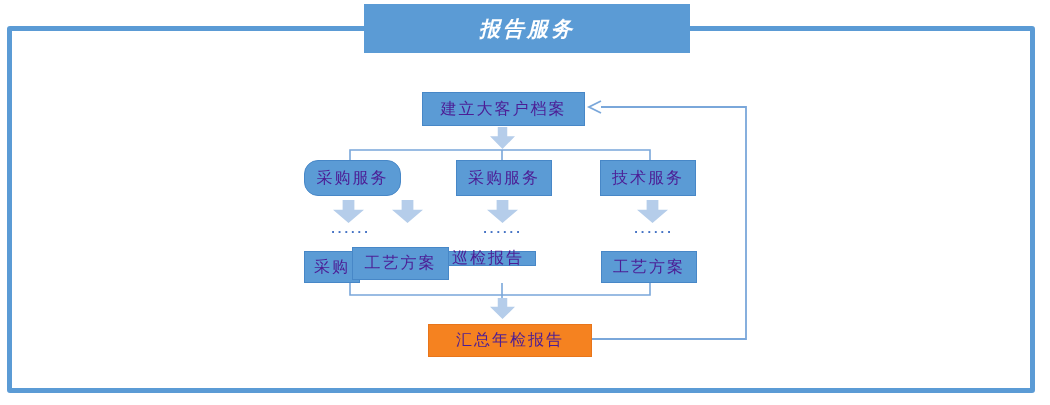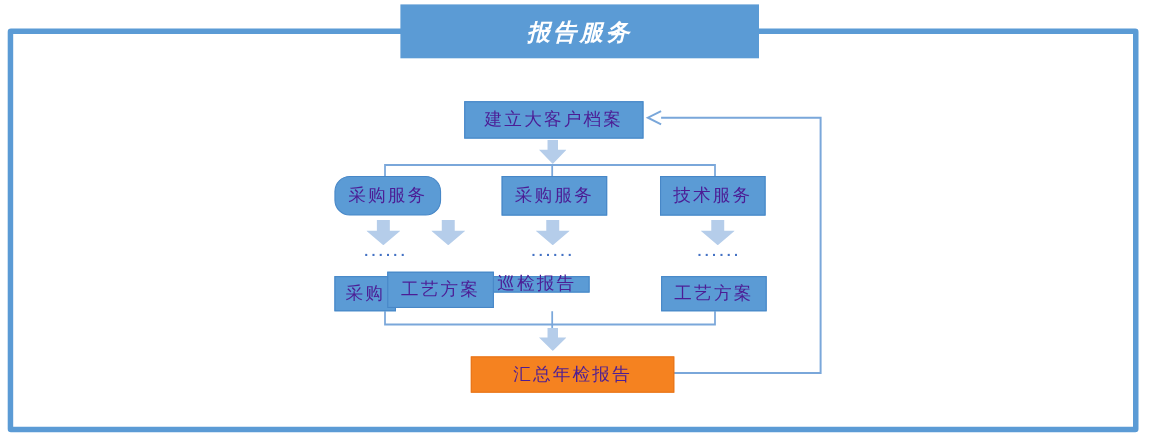--- a/index.html
+++ b/index.html
@@ -24,21 +24,21 @@
   }
   .node-root{left:422px;top:92px;width:163px;height:34px;}
   .node-svc1{left:304px;top:160px;width:97px;height:36px;border-radius:14px;}
   .node-svc2{left:456px;top:160px;width:96px;height:36px;}
   .node-svc3{left:600px;top:160px;width:96px;height:36px;}
   .node-caigou{left:304px;top:251px;width:56px;height:32px;z-index:2;}
   .node-gongyi-l{left:352px;top:247px;width:97px;height:33px;z-index:3;}
   .node-xunjian{left:440px;top:251px;width:96px;height:15px;}
   .node-gongyi-r{left:601px;top:251px;width:96px;height:32px;}
   .node-summary{
-    left:428px;top:324px;width:185px;height:33px;
+    left:428px;top:324px;width:164px;height:33px;
     background:#F58220;border-color:#E8751A;z-index:2;
   }
 
   .barrow{
     position:absolute;background:#B5CDEA;z-index:1;
     clip-path:polygon(31% 0,69% 0,69% 42%,100% 42%,50% 100%,0 42%,31% 42%);
   }
   .arr-top{left:490px;top:127px;width:25px;height:22px;}
   .arr-1a{left:333px;top:200px;width:31px;height:23px;}
   .arr-1b{left:392px;top:200px;width:31px;height:23px;}

